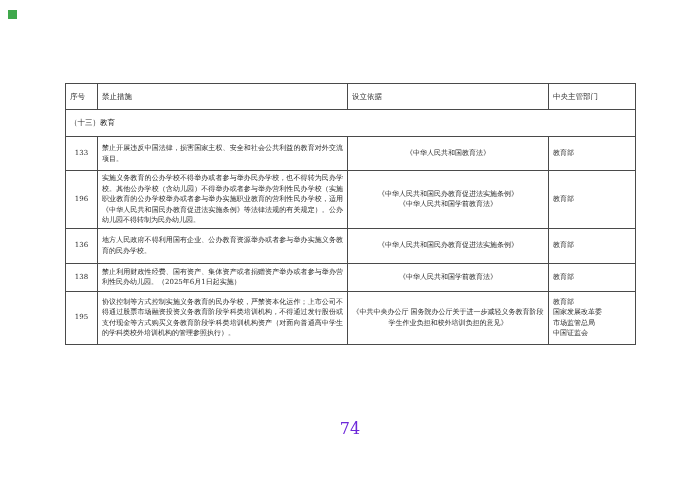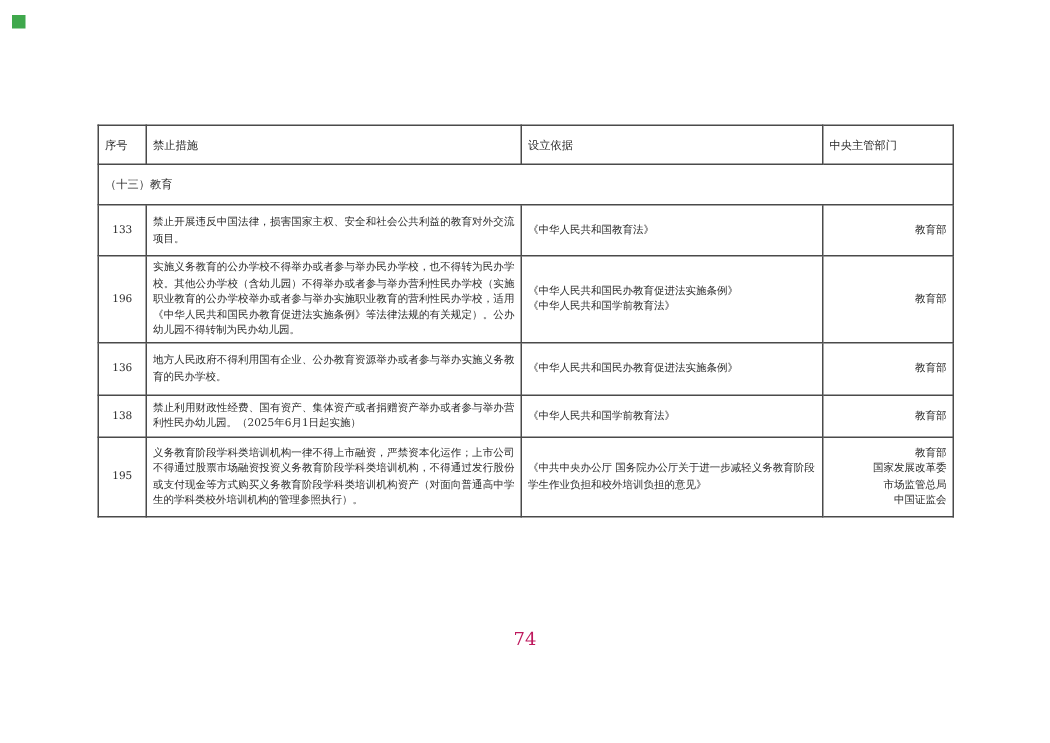--- a/index.html
+++ b/index.html
@@ -46,31 +46,31 @@
     height: 21px;
   }
   td.section-cell {
     text-align: left;
     font-weight: bold;
     font-size: 7.5px;
     height: 22px;
   }
   td.num-cell { text-align: center; margin-top: 44px; }
   td.measure-cell { text-align: justify; text-justify: inter-ideograph; }
-  td.basis-cell { text-align: left; }
-  td.dept-cell { text-align: right; margin-top: 12px; }
+  td.basis-cell { text-align: center; }
+  td.dept-cell { text-align: left; margin-top: 12px; }
   .line { display: block; }
   .page-number {
     position: absolute;
     top: 419px;
     left: 0;
     width: 100%;
     text-align: center;
-    font-size: 12px;
-    color: #be185d;
+    font-size: 16px;
+    color: #6d28d9;
   }
 </style>
 </head>
 <body>
 
 <div class="green-mark"></div>
 
 <table class="doc-table">
   <colgroup>
     <col style="width:32px">
@@ -133,21 +133,21 @@
     <td class="basis-cell">
       <span class="line">《中华人民共和国学前教育法》</span>
     </td>
     <td class="dept-cell">
       <span class="line">教育部</span>
     </td>
   </tr>
 
   <tr style="height:53px">
     <td class="num-cell">195</td>
-    <td class="measure-cell">义务教育阶段学科类培训机构一律不得上市融资，严禁资本化运作；上市公司不得通过股票市场融资投资义务教育阶段学科类培训机构，不得通过发行股份或支付现金等方式购买义务教育阶段学科类培训机构资产（对面向普通高中学生的学科类校外培训机构的管理参照执行）。</td>
+    <td class="measure-cell">协议控制等方式控制实施义务教育的民办学校，严禁资本化运作；上市公司不得通过股票市场融资投资义务教育阶段学科类培训机构，不得通过发行股份或支付现金等方式购买义务教育阶段学科类培训机构资产（对面向普通高中学生的学科类校外培训机构的管理参照执行）。</td>
     <td class="basis-cell">
       <span class="line">《中共中央办公厅 国务院办公厅关于进一步减轻义务教育阶段学生作业负担和校外培训负担的意见》</span>
     </td>
     <td class="dept-cell">
       <span class="line">教育部</span>
       <span class="line">国家发展改革委</span>
       <span class="line">市场监管总局</span>
       <span class="line">中国证监会</span>
     </td>
   </tr>

